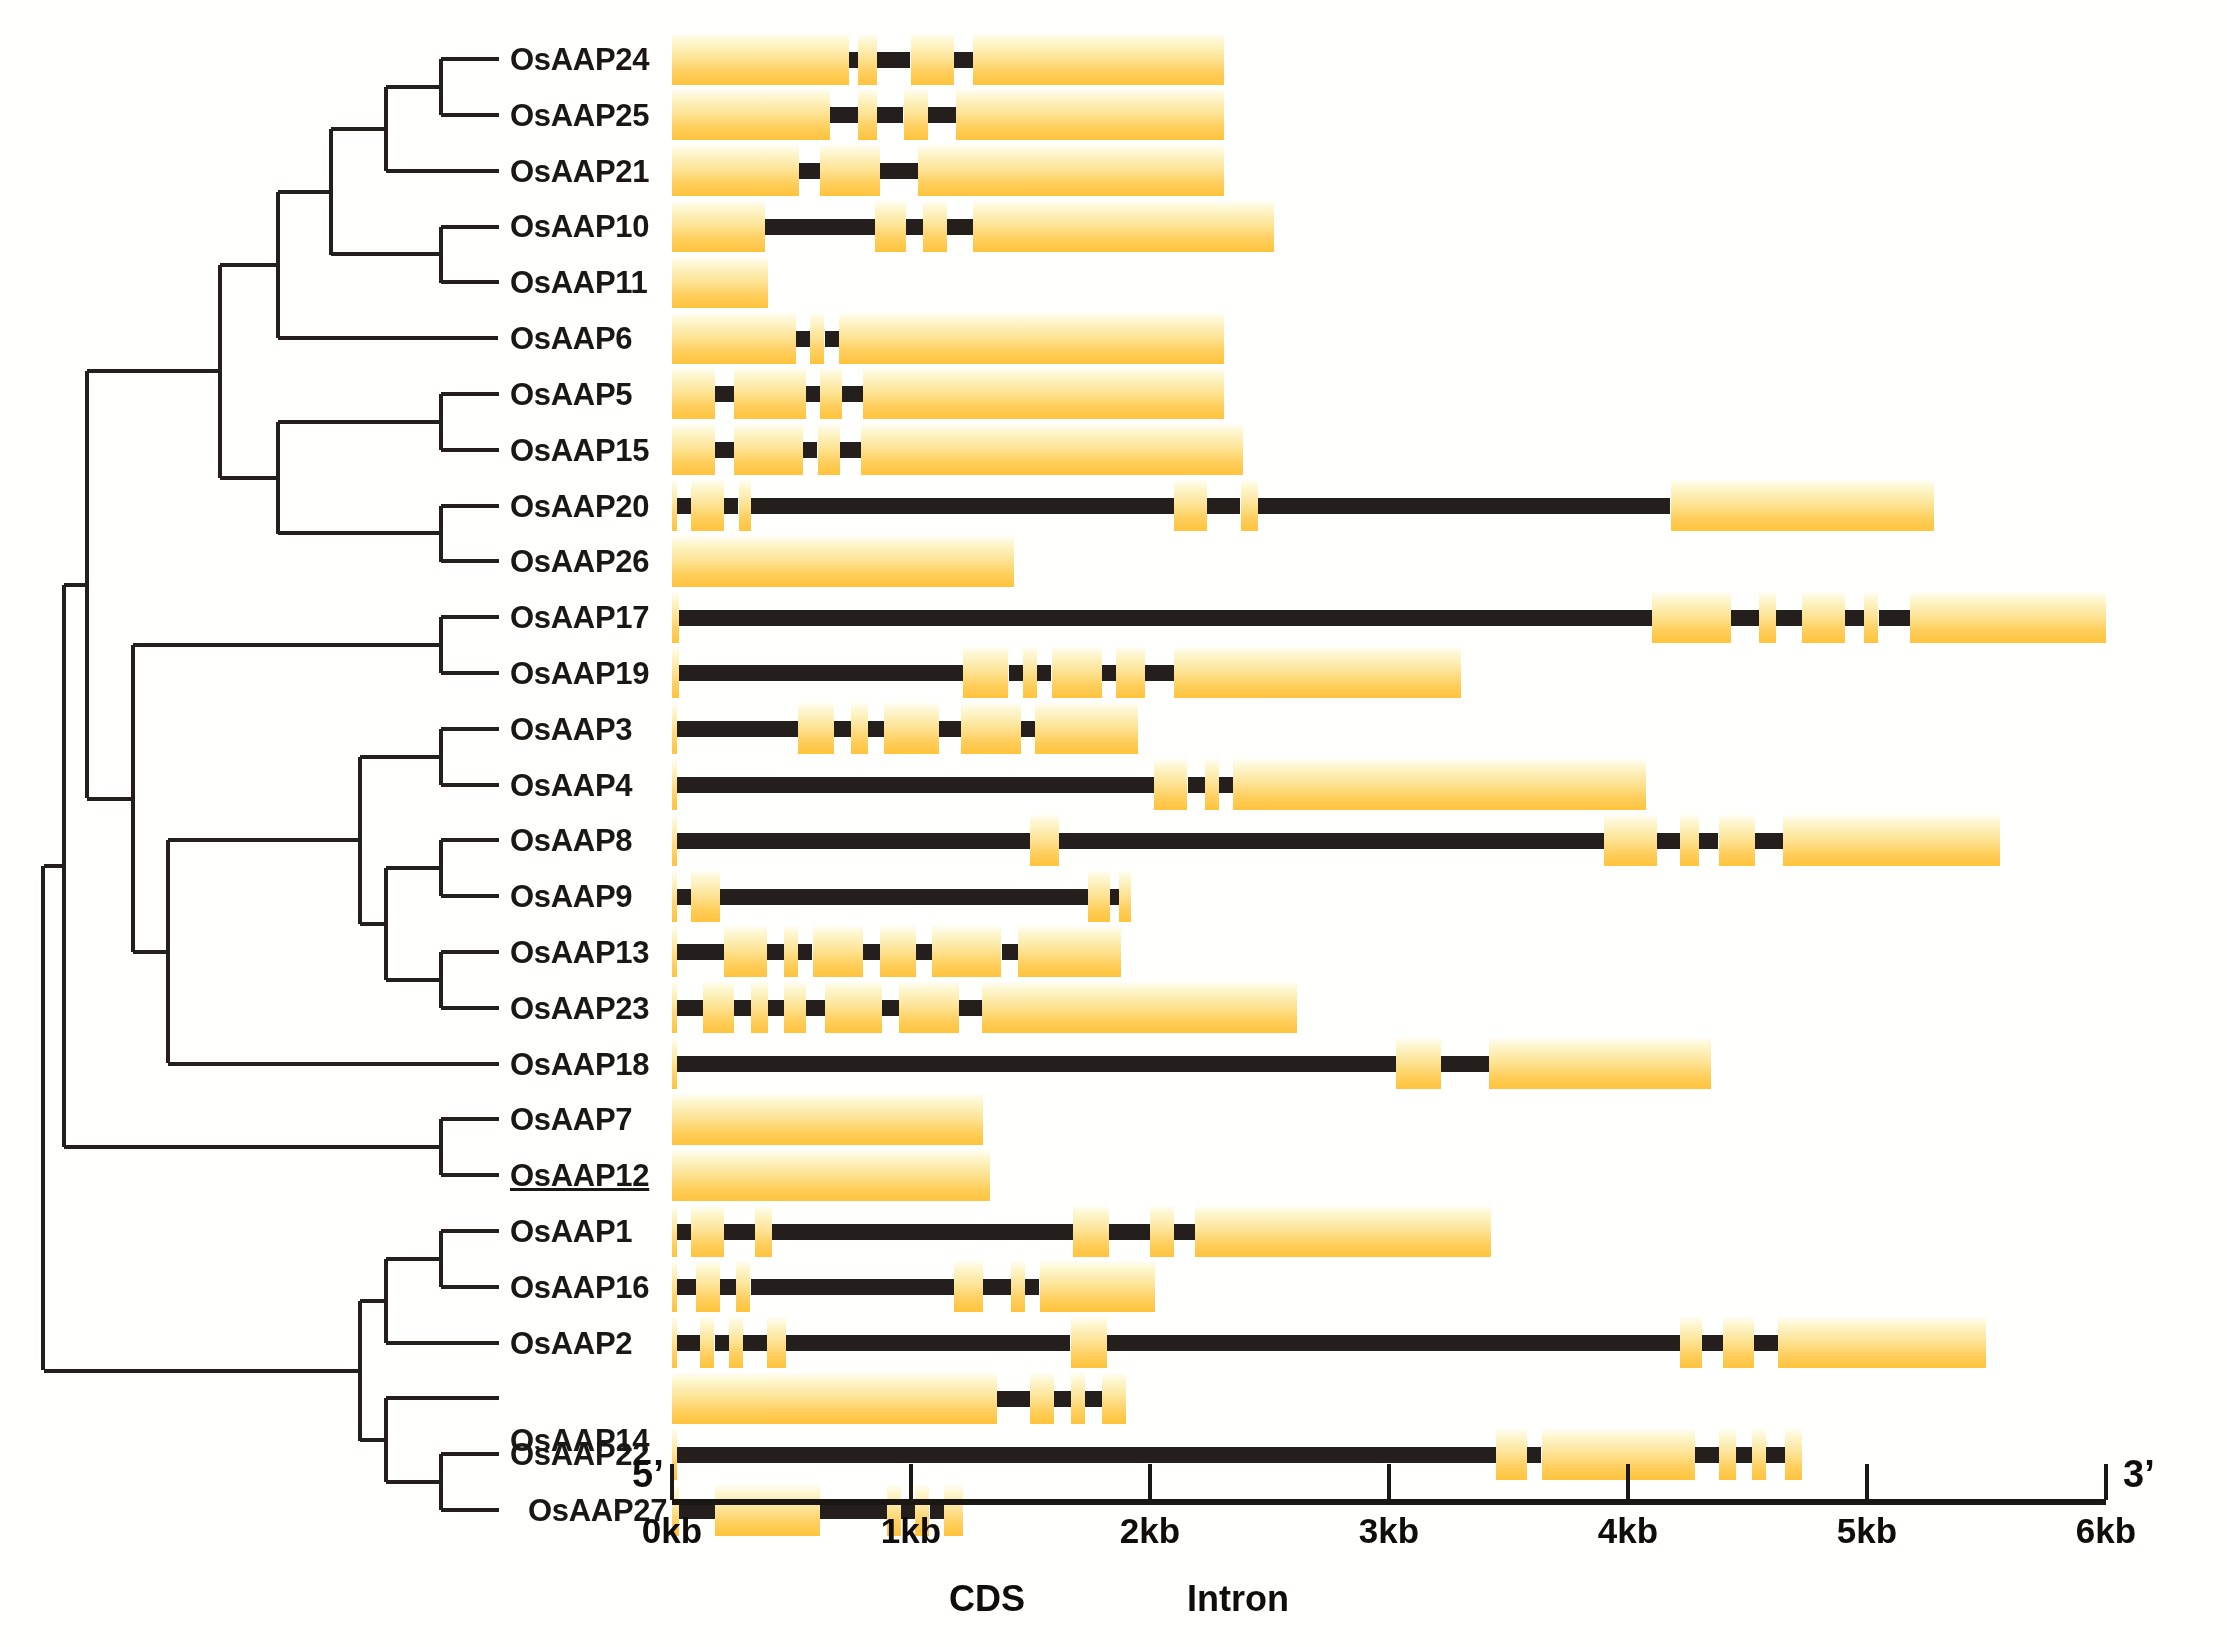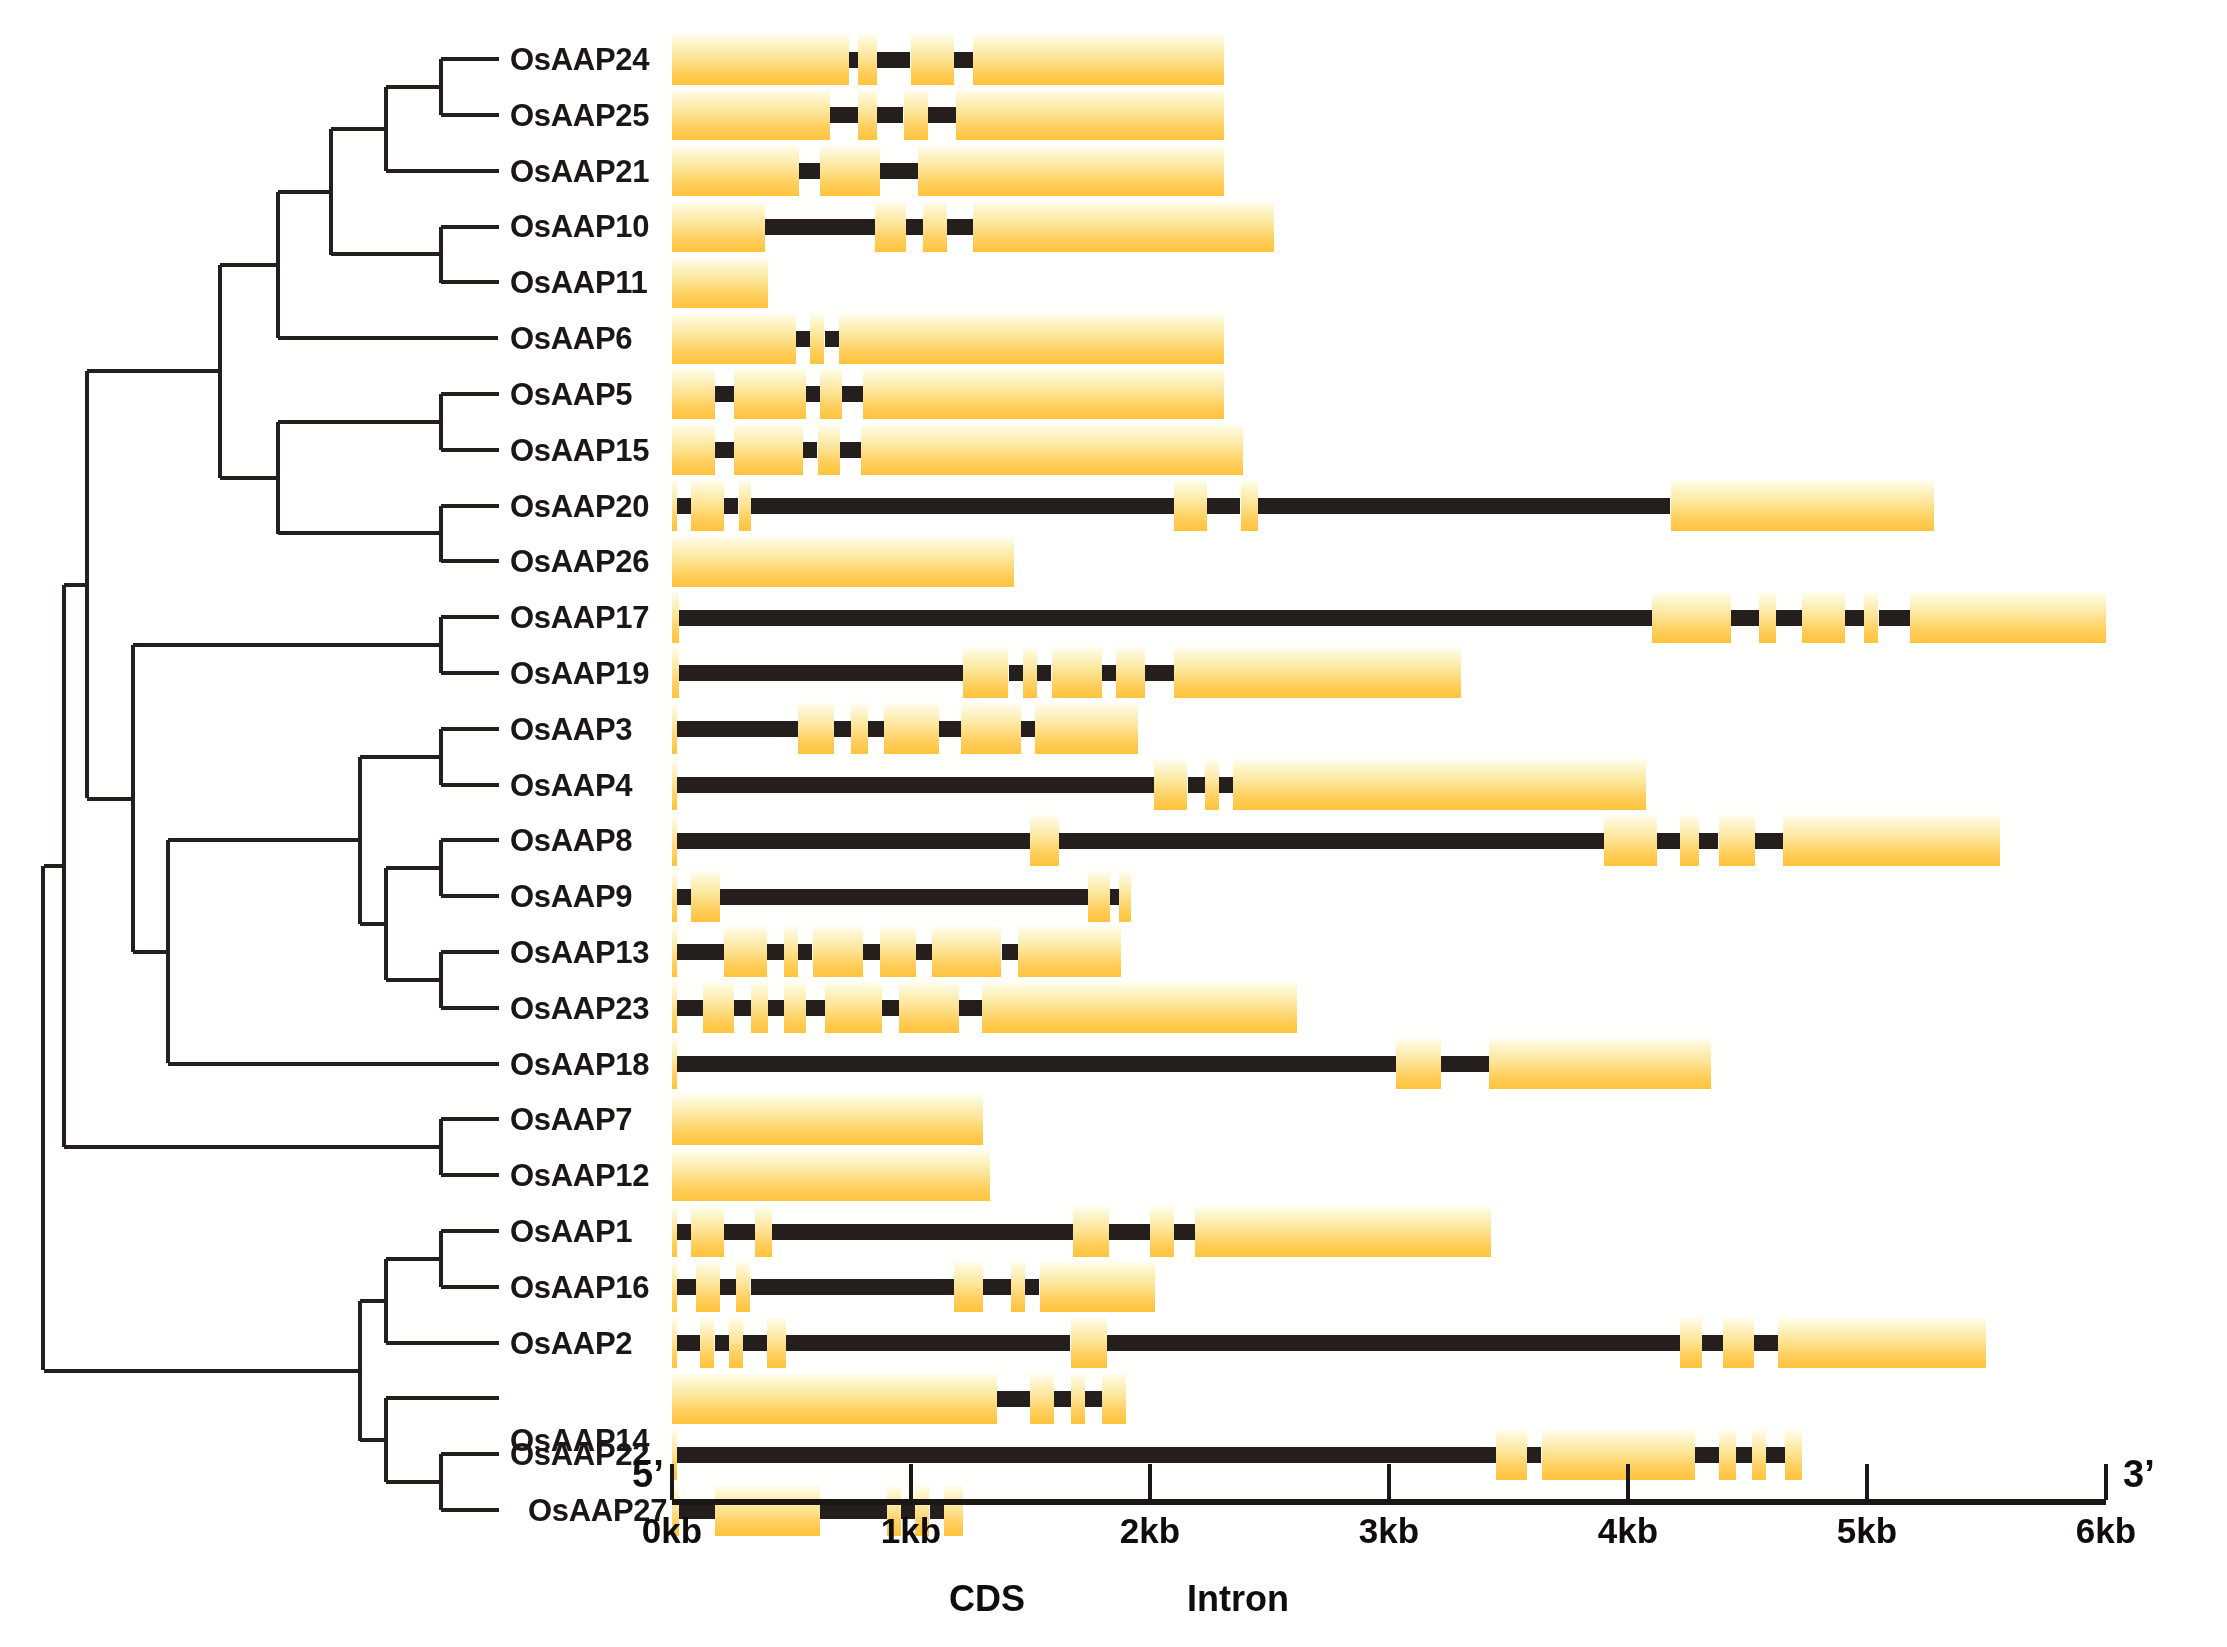--- a/index.html
+++ b/index.html
@@ -138,21 +138,21 @@
       <div class="gene-label" style="left: 510px; top: 602px;">OsAAP17</div>
       <div class="gene-label" style="left: 510px; top: 658px;">OsAAP19</div>
       <div class="gene-label" style="left: 510px; top: 714px;">OsAAP3</div>
       <div class="gene-label" style="left: 510px; top: 770px;">OsAAP4</div>
       <div class="gene-label" style="left: 510px; top: 825px;">OsAAP8</div>
       <div class="gene-label" style="left: 510px; top: 881px;">OsAAP9</div>
       <div class="gene-label" style="left: 510px; top: 937px;">OsAAP13</div>
       <div class="gene-label" style="left: 510px; top: 993px;">OsAAP23</div>
       <div class="gene-label" style="left: 510px; top: 1049px;">OsAAP18</div>
       <div class="gene-label" style="left: 510px; top: 1104px;">OsAAP7</div>
-      <div class="gene-label" style="left: 510px; top: 1160px;">OsAAP12</div>
+      <div class="gene-label" style="left: 510px; top: 1160px; text-decoration: underline;">OsAAP12</div>
       <div class="gene-label" style="left: 510px; top: 1216px;">OsAAP1</div>
       <div class="gene-label" style="left: 510px; top: 1272px;">OsAAP16</div>
       <div class="gene-label" style="left: 510px; top: 1328px;">OsAAP2</div>
       <div class="gene-label" style="left: 510px; top: 1383px; margin-top: 42px;">OsAAP14</div>
       <div class="gene-label" style="left: 510px; top: 1439px;">OsAAP22</div>
       <div class="gene-label" style="left: 528px; top: 1495px;">OsAAP27</div>
     </div>
 
   <div id="track">
       <div class="gene-row" style="top: 34px;">

